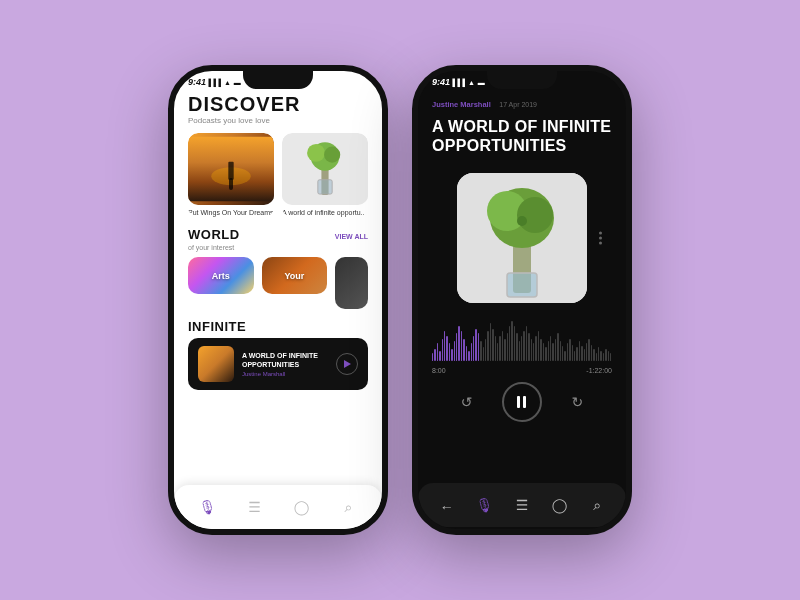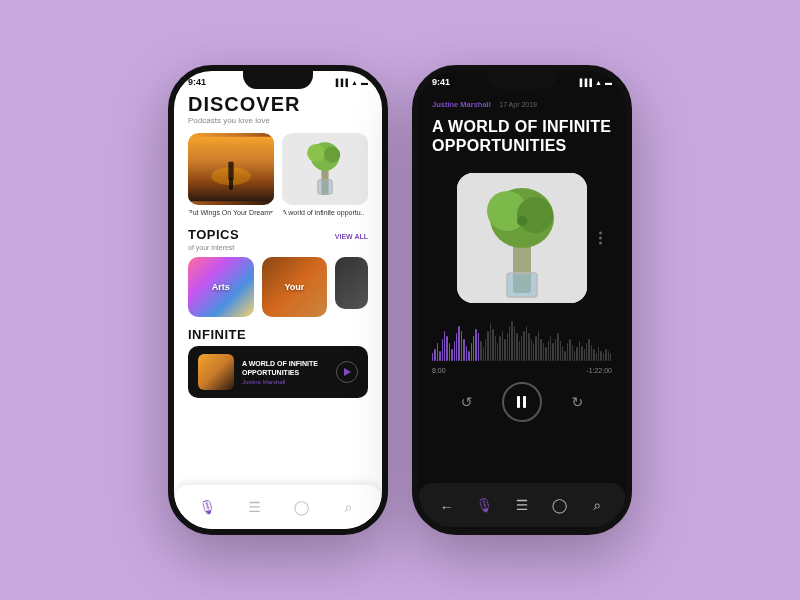--- a/index.html
+++ b/index.html
@@ -53,25 +53,25 @@
       width: 70px;
       height: 18px;
       background: #111;
       border-radius: 0 0 14px 14px;
       z-index: 10;
     }
 
     
     .status-bar {
       display: flex;
-      justify-content: space-between;
       align-items: center;
       padding: 6px 14px 2px;
       font-size: 8px;
       font-weight: 600;
+      font-style: italic;
     }
     .status-bar.light { color: #111; }
     .status-bar.dark { color: #fff; }
 
     .status-time { font-size: 9px; font-weight: 700; }
     .status-icons { display: flex; gap: 3px; align-items: center; font-size: 7px; }
 
     
     .left-content {
       padding: 0 14px;
@@ -172,21 +172,21 @@
     }
 
     .topics-row {
       display: flex;
       gap: 8px;
       margin-bottom: 10px;
     }
 
     .topic-card {
       width: 72px;
-      height: 60px;
+      height: 37px;
       border-radius: 10px;
       position: relative;
       overflow: hidden;
       display: flex;
       align-items: center;
       justify-content: center;
     }
 
     .topic-arts {
       background: linear-gradient(135deg, #ff6b9d, #c456f0, #4a90e2, #f7d26a);
@@ -490,21 +490,21 @@
               <ellipse cx="38" cy="18" rx="10" ry="10" fill="#8bc34a"></ellipse>
               <ellipse cx="56" cy="20" rx="9" ry="9" fill="#689f38"></ellipse>
               <rect x="40" y="48" width="16" height="16" rx="2" fill="rgba(150,180,200,0.5)" stroke="#aaa" stroke-width="1"></rect>
             </svg>
           </div>
           <div class="podcast-card-label">A world of infinite opportu...</div>
         </div>
       </div>
 
       <div class="section-header">
-        <div class="section-title">TOPICS</div>
+        <div class="section-title">WORLD</div>
         <div class="view-all">VIEW ALL</div>
       </div>
       <div class="section-subtitle">of your interest</div>
 
       <div class="topics-row">
         <div class="topic-card topic-arts">
           <span class="topic-label">Arts</span>
         </div>
         <div class="topic-card topic-food">
           <span class="topic-label">Your</span>

